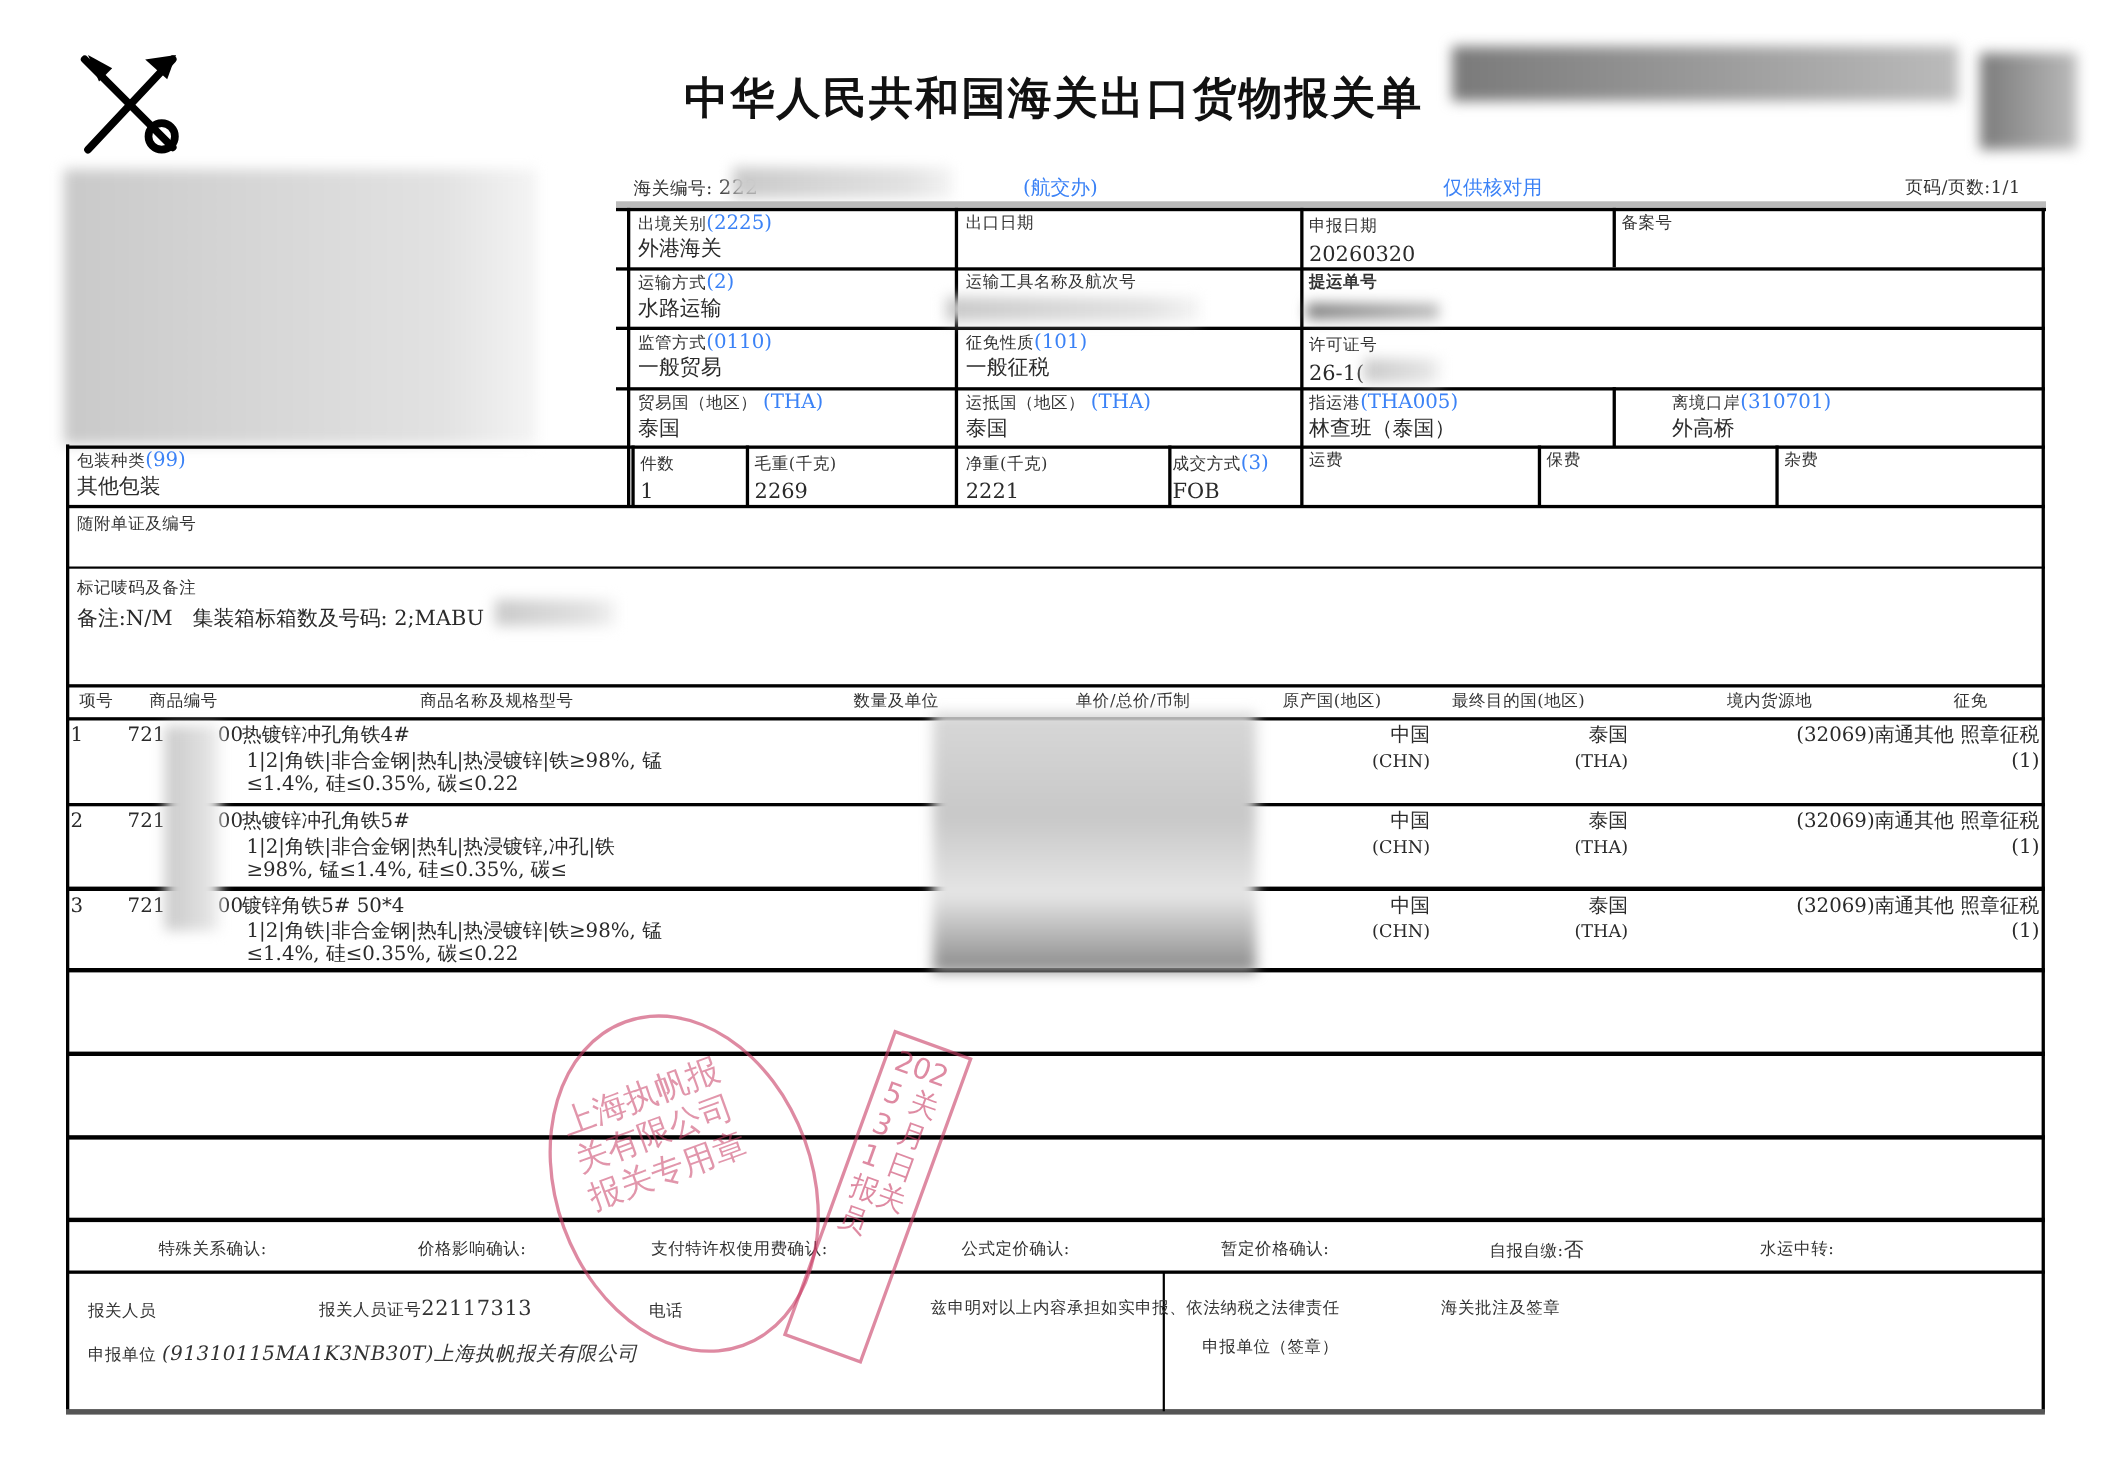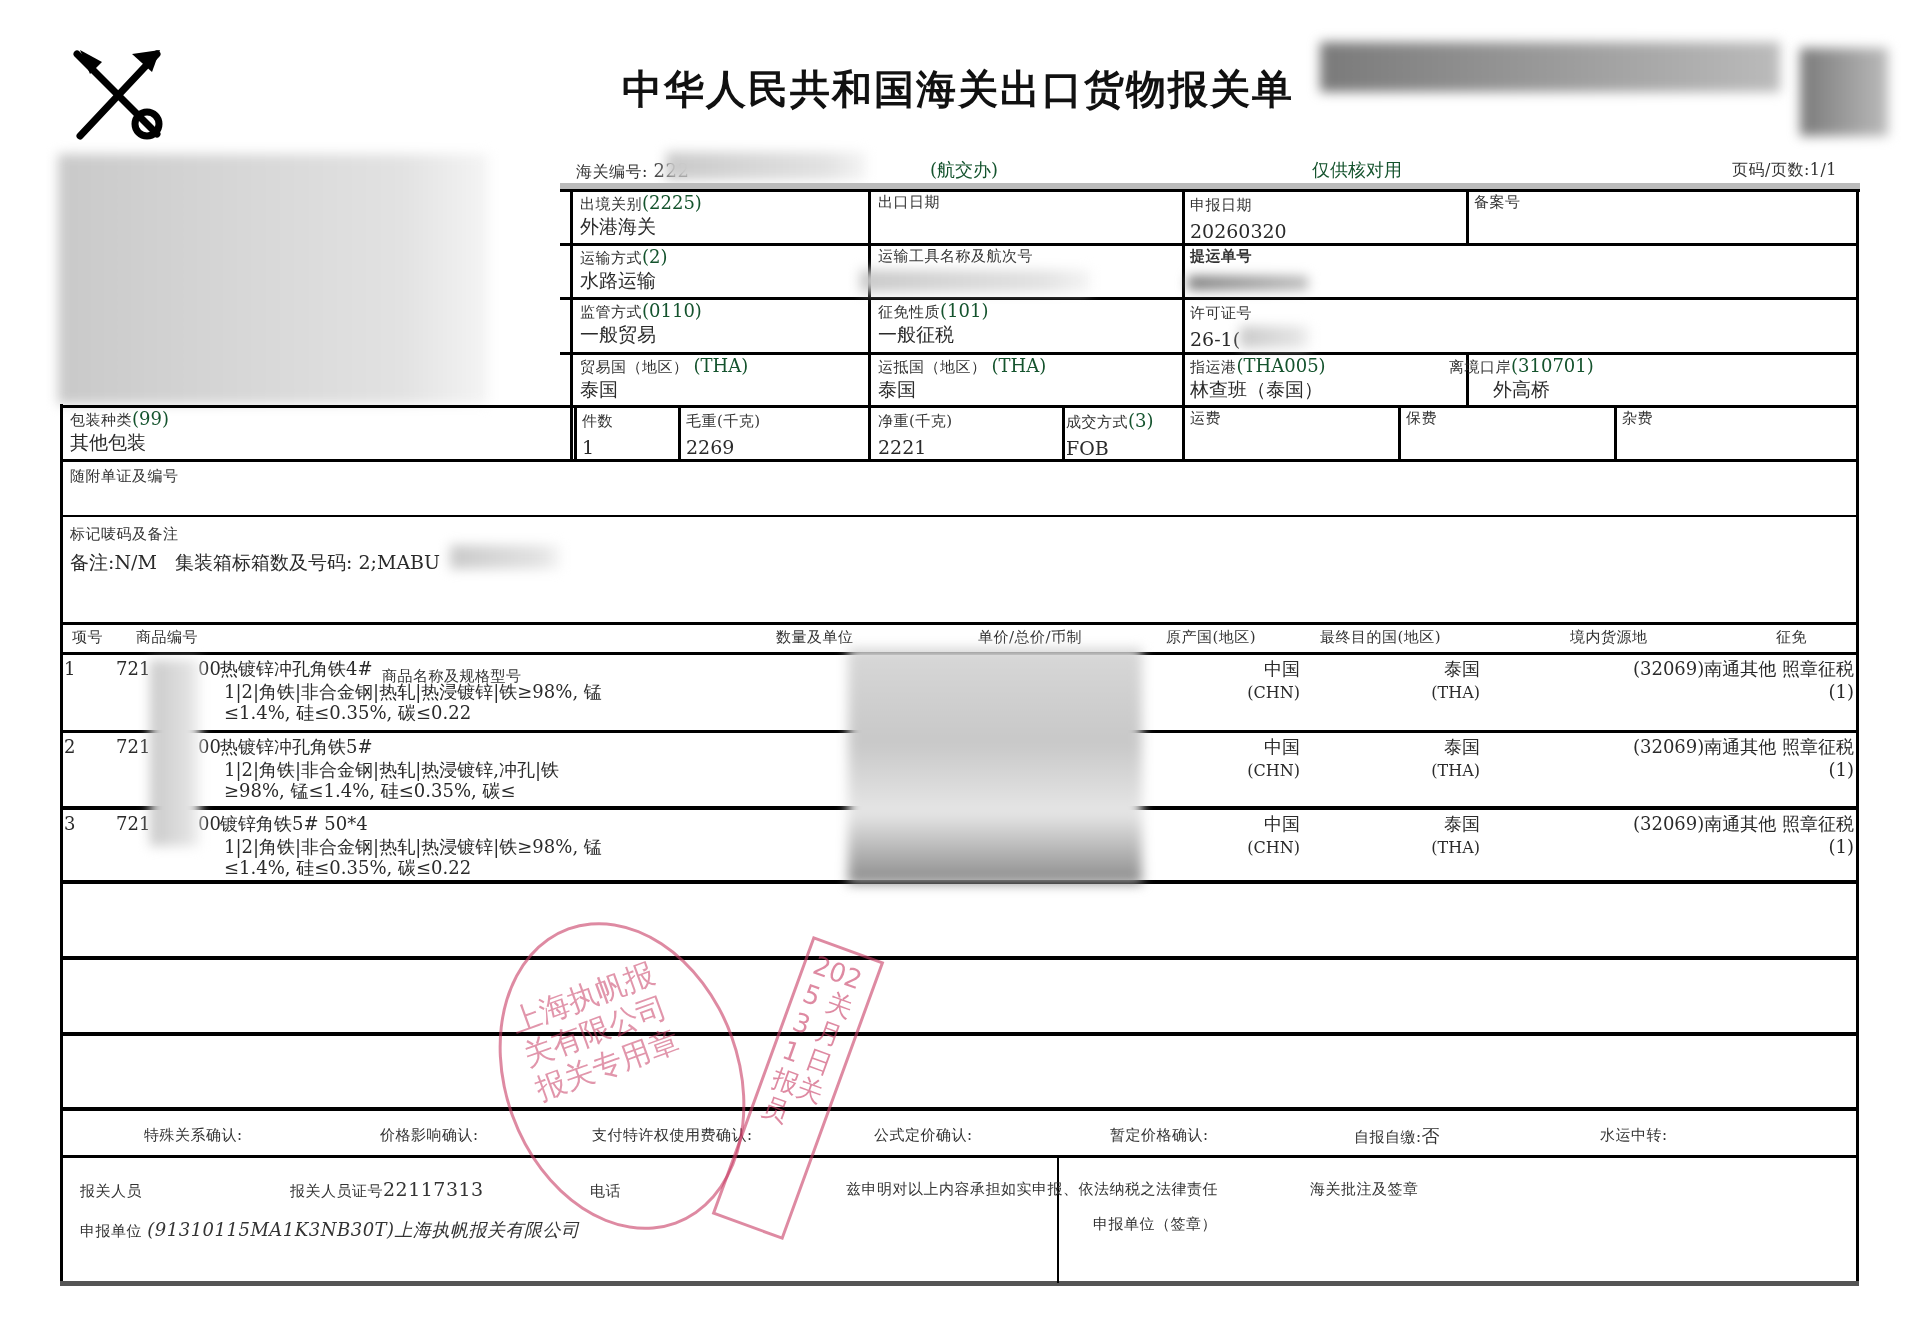--- a/index.html
+++ b/index.html
@@ -2,21 +2,21 @@
 <html><head>
 <meta charset="utf-8">
 <style>
   html, body { margin:0; padding:0; background:#ffffff; }
   body { width:1920px; height:1327px; position:relative; overflow:hidden;
          font-family:"DejaVu Serif", "Liberation Serif", serif; color:#1a1a1a; }
   .abs { position:absolute; }
   .blur { background:linear-gradient(90deg,#c9c9c9,#d6d6d6 40%,#e2e2e2 80%,#f4f4f4); filter:blur(6px); }
   .blur-dark { background:linear-gradient(90deg,#7a7a7a,#9a9a9a 50%,#bbbbbb); filter:blur(6px); }
   .lbl { font-size:15px; color:#333; letter-spacing:0.5px; }
-  .code { font-size:18px; color:#14532d; }
+  .code { font-size:18px; color:#3b82f6; }
   .val { font-size:19px; color:#2a2a2a; }
   .hline { position:absolute; background:#000; }
   .vline { position:absolute; background:#000; width:3px; }
   .cell { position:absolute; }
   .title { font-size:40px; font-weight:bold; letter-spacing:2px; color:#111; }
   .gray-rule { position:absolute; background:#bbbbbb; height:6px; }
   .goods-text { font-size:18px; color:#2a2a2a; line-height:23px; }
   .right { text-align:right; }
   .stamp-oval { position:absolute; border:3px solid rgba(200,60,100,0.6); border-radius:50%;
                 transform:rotate(-20deg); color:rgba(200,60,100,0.6); }
@@ -119,21 +119,21 @@
   <span class="val">泰国</span>
 </div>
 <div class="cell" style="left:878px;top:355px;">
   <span class="lbl">运抵国（地区）</span> <span class="code">(THA)</span><br>
   <span class="val">泰国</span>
 </div>
 <div class="cell" style="left:1190px;top:355px;">
   <span class="lbl">指运港</span><span class="code">(THA005)</span><br>
   <span class="val">林查班（泰国）</span>
 </div>
-<div class="cell" style="left:1449px;top:355px;text-align:center;">
+<div class="cell" style="left:1520px;top:355px;">
   <span class="lbl">离境口岸</span><span class="code">(310701)</span><br>
   <span class="val">外高桥</span>
 </div>
 
 <div class="vline" style="left:574px;top:405px;height:56px;"></div>
 <div class="vline" style="left:678px;top:405px;height:56px;"></div>
 <div class="vline" style="left:1062px;top:405px;height:56px;"></div>
 <div class="vline" style="left:1398px;top:405px;height:56px;"></div>
 <div class="vline" style="left:1614px;top:405px;height:56px;"></div>
 
@@ -175,21 +175,21 @@
 <div class="cell" style="left:70px;top:520px;line-height:28px;">
   <span class="lbl">标记唛码及备注</span><br>
   <span class="val" style="white-space:pre;">备注:N/M   集装箱标箱数及号码: 2;MABU</span>
 </div>
 <div class="abs blur" style="left:450px;top:545px;width:110px;height:24px;"></div>
 
 <div class="hline" style="left:60px;top:622px;width:1799px;height:3px;"></div>
 <div class="hline" style="left:60px;top:652px;width:1799px;height:3px;"></div>
 <div class="abs lbl" style="left:72px;top:628px;">项号</div>
 <div class="abs lbl" style="left:136px;top:628px;">商品编号</div>
-<div class="abs lbl" style="left:382px;top:628px;margin-top:39px;">商品名称及规格型号</div>
+<div class="abs lbl" style="left:382px;top:628px;">商品名称及规格型号</div>
 <div class="abs lbl" style="left:776px;top:628px;">数量及单位</div>
 <div class="abs lbl" style="left:978px;top:628px;">单价/总价/币制</div>
 <div class="abs lbl" style="left:1166px;top:628px;">原产国(地区)</div>
 <div class="abs lbl" style="left:1320px;top:628px;">最终目的国(地区)</div>
 <div class="abs lbl" style="left:1570px;top:628px;">境内货源地</div>
 <div class="abs lbl" style="left:1776px;top:628px;">征免</div>
 
 <div class="abs" style="left:60px;top:655px;width:1796px;height:75px;">
   <div class="abs goods-text" style="left:4px;top:2px;">1</div>
   <div class="abs goods-text" style="left:56px;top:2px;">721</div>

